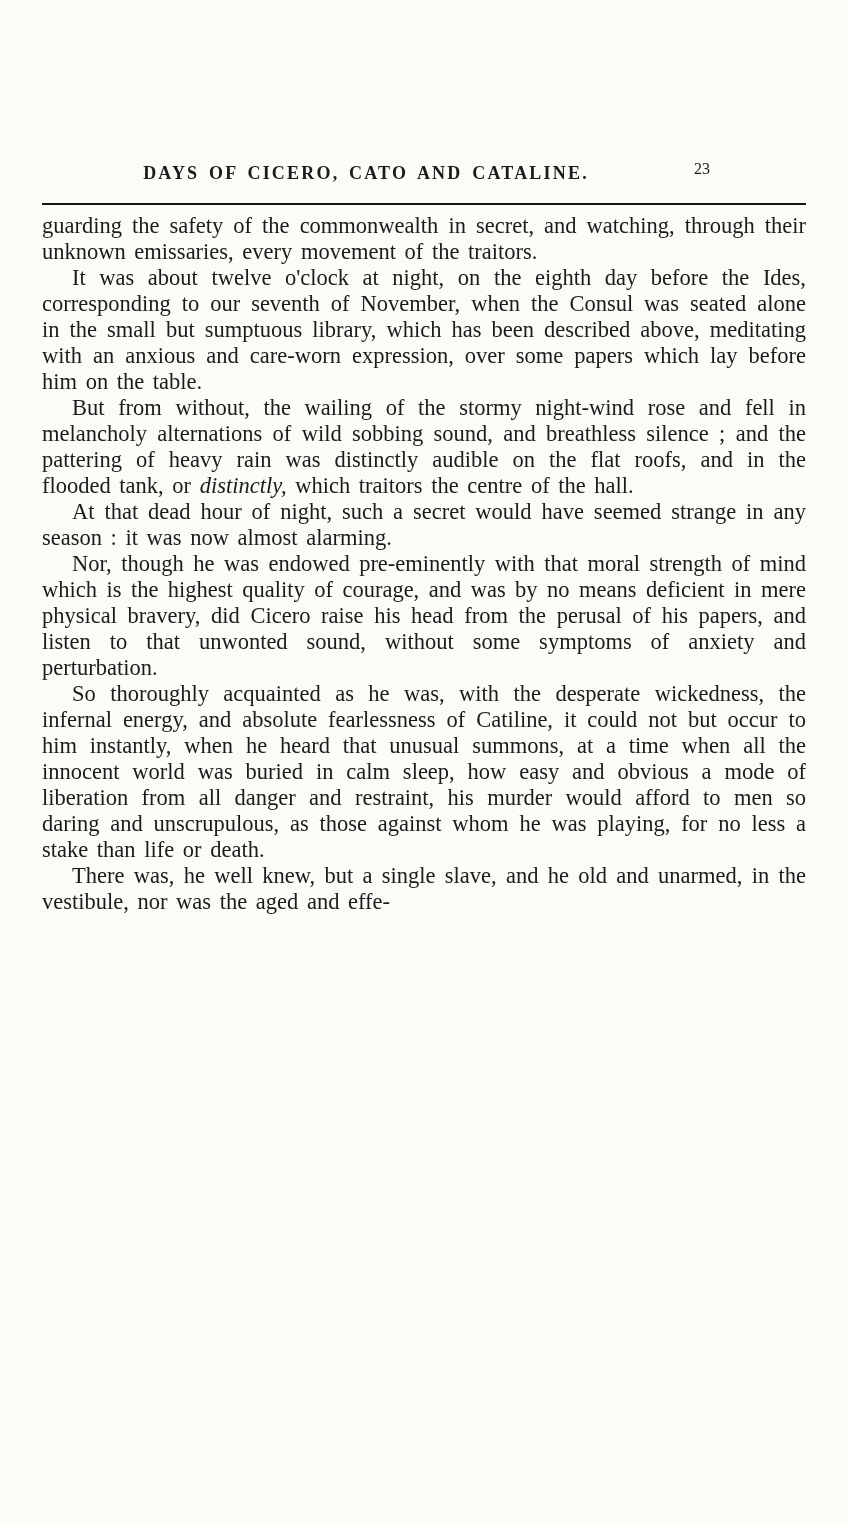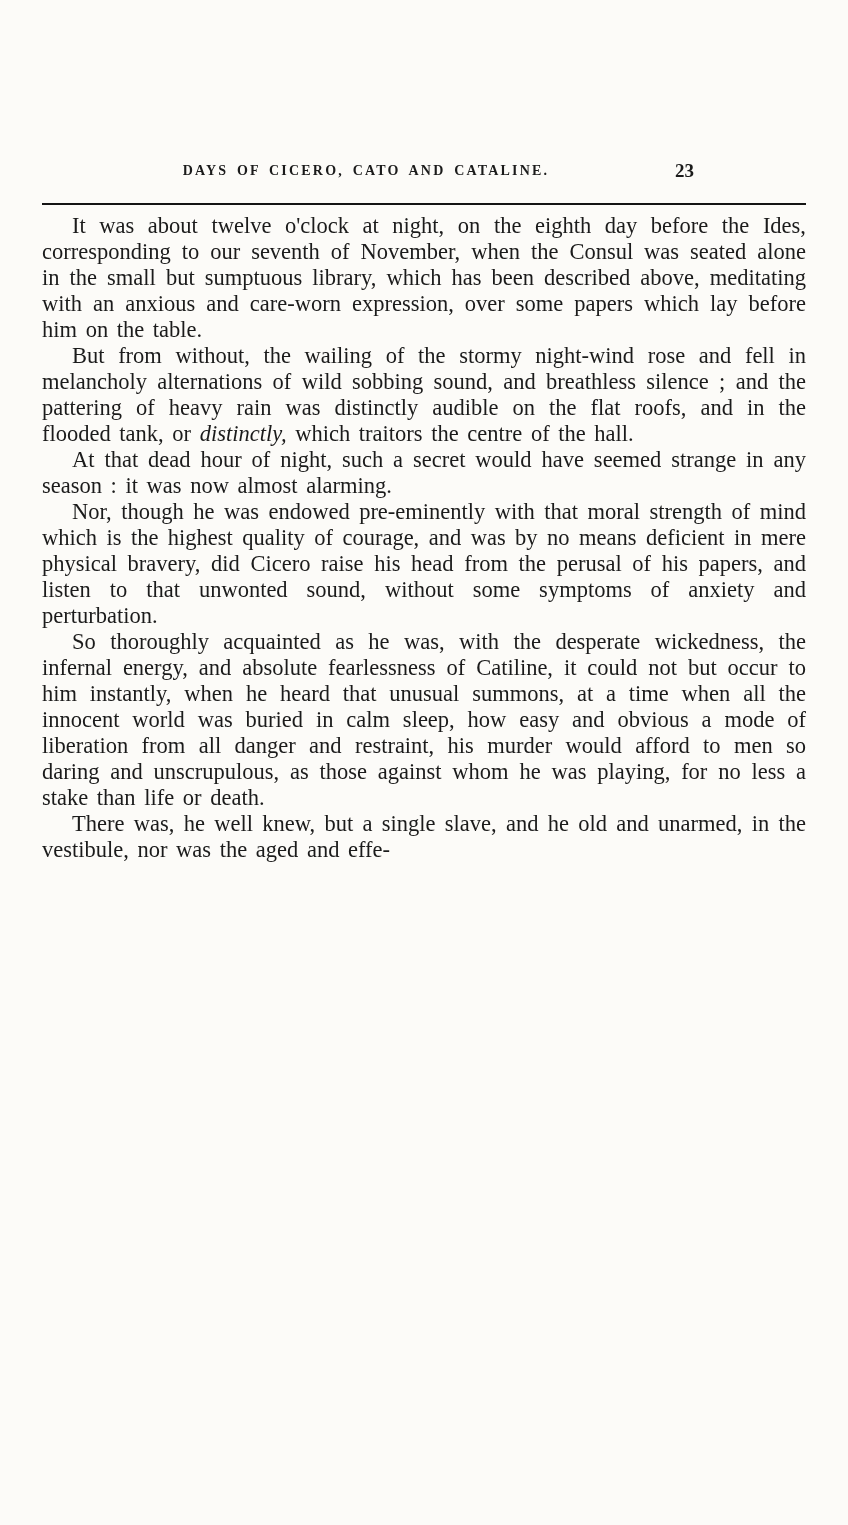--- a/index.html
+++ b/index.html
@@ -27,32 +27,32 @@
     width: 764px;
     height: 32px;
   }
   .running-title {
     position: absolute;
     left: 74px;
     top: 0;
     width: 500px;
     margin: 0;
     text-align: center;
-    font-size: 14px;
+    font-size: 18px;
     font-weight: 600;
     letter-spacing: 2.2px;
     word-spacing: 3px;
     white-space: nowrap;
   }
   .page-number {
     position: absolute;
-    right: 112px;
+    right: 96px;
     top: -3px;
-    font-size: 19px;
-    font-weight: 700;
+    font-size: 16px;
+    font-weight: 400;
   }
   .header-rule {
     position: absolute;
     top: 203px;
     left: 42px;
     width: 764px;
     height: 0;
     border-top: 2.5px solid #141414;
   }
   .page-body {
@@ -83,20 +83,21 @@
 
   <header class="page-header">
     <h1 class="running-title">DAYS OF CICERO, CATO AND CATALINE.</h1>
     <span class="page-number">23</span>
   </header>
 
   <div class="header-rule"></div>
 
   <main class="page-body">
 
+    <p class="para continued">guarding the safety of the commonwealth in secret, and watching, through their unknown emissaries, every movement of the traitors.</p>
 
     <p class="para">It was about twelve o'clock at night, on the eighth day before the Ides, corresponding to our seventh of November, when the Consul was seated alone in the small but sumptuous library, which has been described above, meditating with an anxious and care-worn expression, over some papers which lay before him on the table.</p>
 
 
     <p class="para"><span>But from without, the wailing of the stormy night-wind rose and fell in melancholy alternations of wild sobbing sound, and breathless silence ; and the pattering of heavy rain was distinctly audible on the flat roofs, and in the flooded tank, or </span><em class="latin-term">distinctly,</em><span> which traitors the centre of the hall.</span></p>
 
 
     <p class="para">At that dead hour of night, such a secret would have seemed strange in any season : it was now almost alarming.</p>
 
     <p class="para">Nor, though he was endowed pre-eminently with that moral strength of mind which is the highest quality of courage, and was by no means deficient in mere physical bravery, did Cicero raise his head from the perusal of his papers, and listen to that unwonted sound, without some symptoms of anxiety and perturbation.</p>

